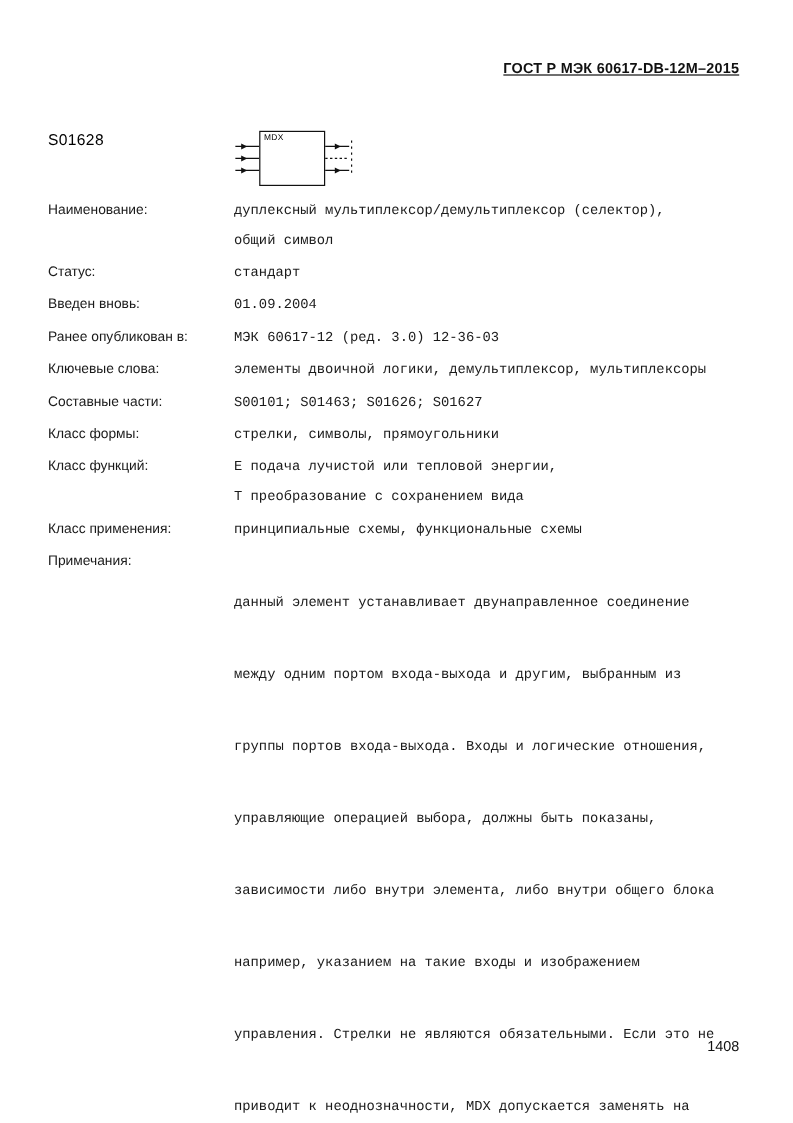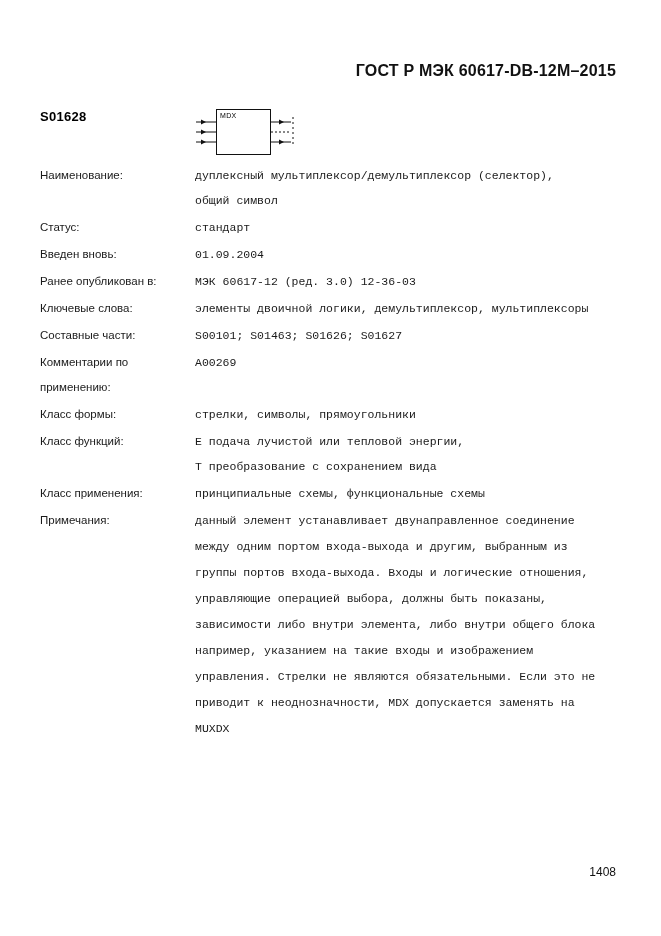--- a/index.html
+++ b/index.html
@@ -14,33 +14,34 @@
   .page {
     position: relative;
     width: 661px;
     height: 936px;
     background: #ffffff;
     overflow: hidden;
     box-sizing: border-box;
   }
   .header-std {
     position: absolute;
-    top: 62px;
+    top: 50px;
     right: 45px;
-    font-size: 16px;
+    font-size: 12px;
     font-weight: bold;
     letter-spacing: 0.2px;
     color: #111;
+    text-decoration: underline;
   }
   .doc-code {
     position: absolute;
     top: 109px;
     left: 40px;
     font-size: 13px;
-    font-weight: bold;
+    font-weight: normal;
     letter-spacing: 0.3px;
   }
   
   .symbol {
     position: absolute;
     top: 105px;
     left: 196px;
     width: 110px;
     height: 58px;
   }
@@ -90,20 +91,21 @@
     font-size: 11.5px;
     line-height: 25px;
     color: #1a1a1a;
     font-family: Liberation Mono, monospace;
   }
   .value .line {
     display: block;
   }
   .notes .value .line {
     line-height: 26px;
+    margin-top: 34px;
   }
   .page-number {
     position: absolute;
     bottom: 57px;
     right: 45px;
     font-size: 12px;
     color: #111;
   }
 </style>
 </head>
@@ -176,29 +178,20 @@
     </div>
 
 
     <div class="row">
       <div class="label">Составные части:</div>
       <div class="value">
         <span class="line">S00101; S01463; S01626; S01627</span>
       </div>
     </div>
 
-    <div class="row">
-      <div class="label">
-        <span class="line">Комментарии по</span>
-        <span class="line">применению:</span>
-      </div>
-      <div class="value">
-        <span class="line">A00269</span>
-      </div>
-    </div>
 
     <div class="row">
       <div class="label">Класс формы:</div>
       <div class="value">
         <span class="line">стрелки, символы, прямоугольники</span>
       </div>
     </div>
 
     <div class="row">
       <div class="label">Класс функций:</div>

